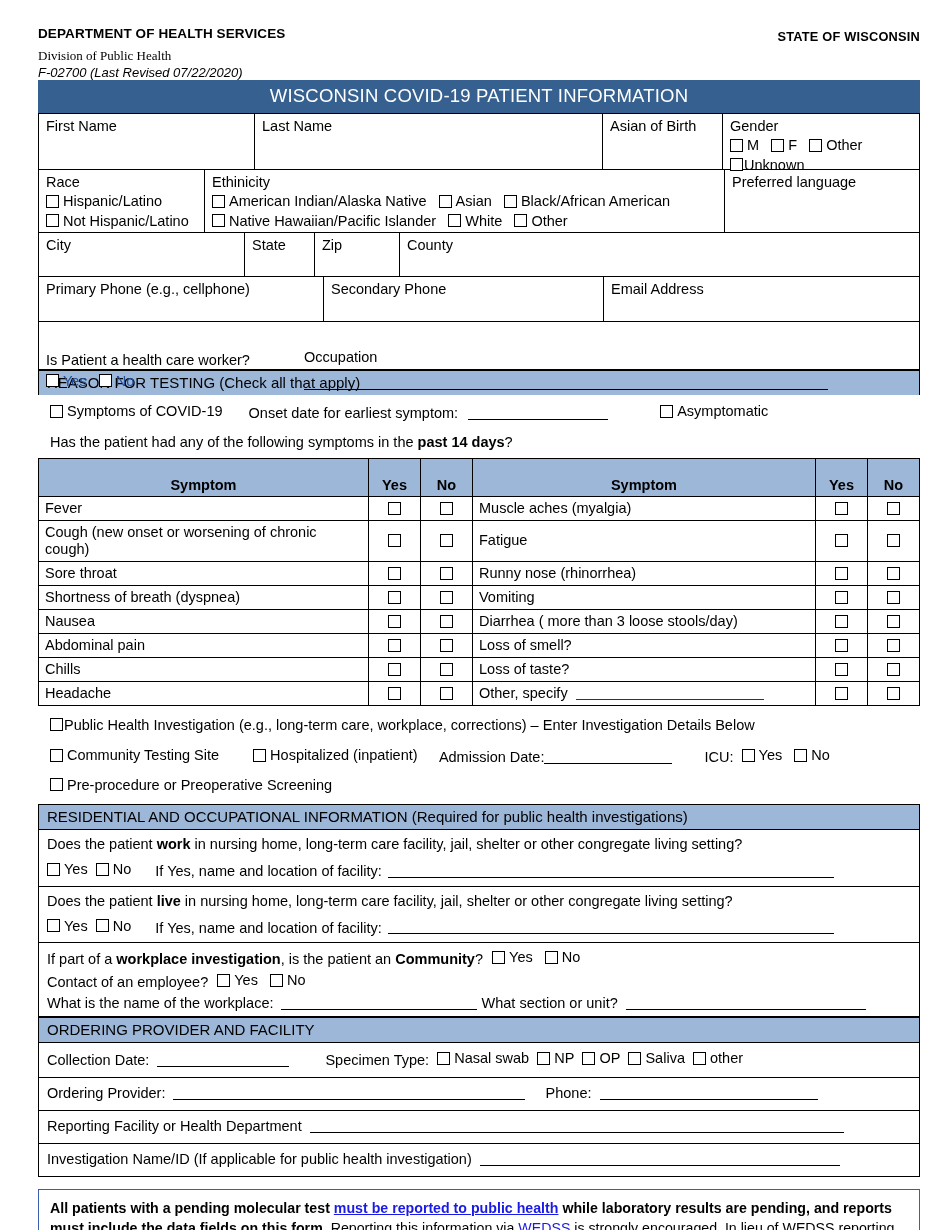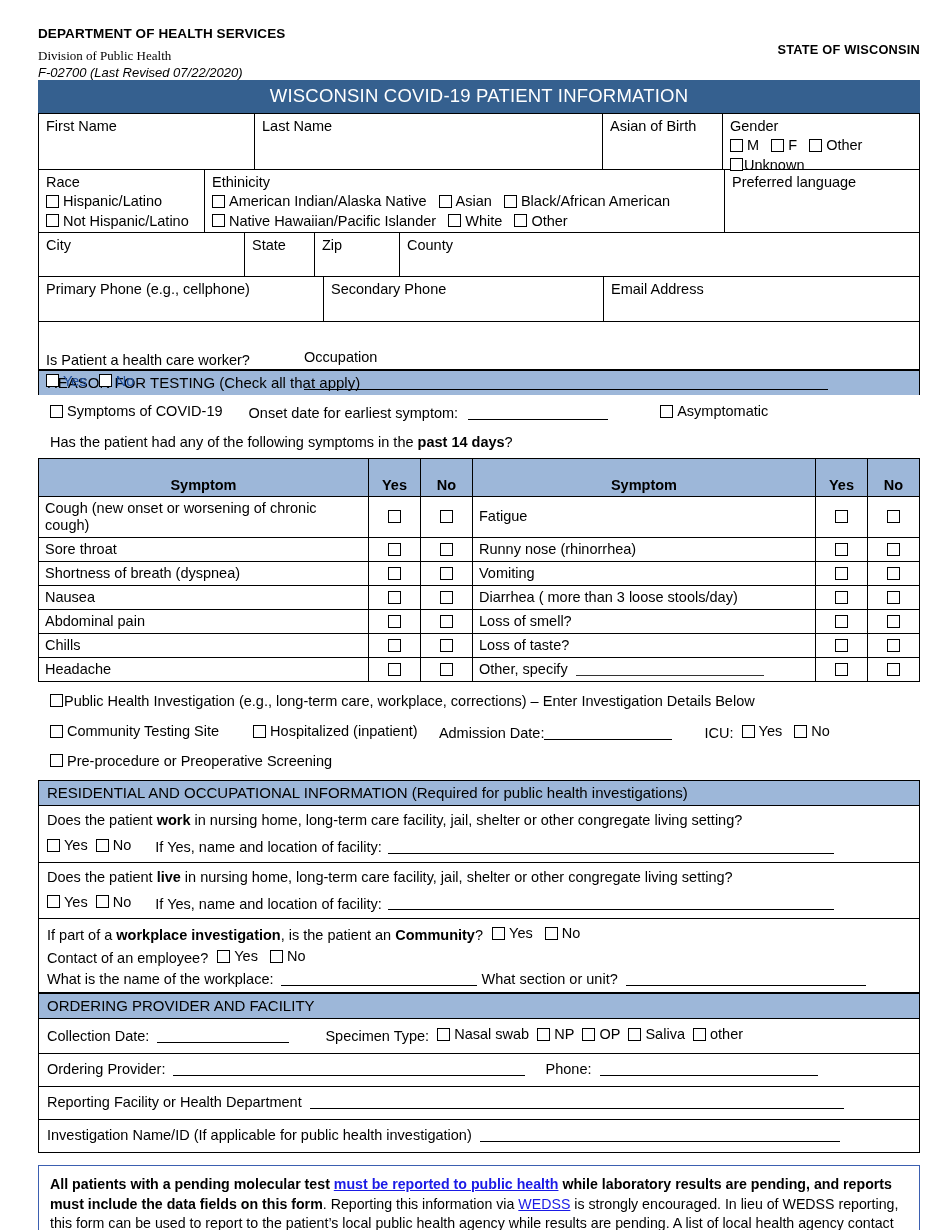--- a/index.html
+++ b/index.html
@@ -15,21 +15,21 @@
     -webkit-font-smoothing: antialiased;
   }
   .page { position: relative; width: 950px; height: 1230px; padding: 26px 30px 0 38px; }
 
   
   .letterhead { position: relative; height: 46px; }
   .lh-left { position:absolute; left:0; top:0; }
   .lh-dept { font-weight: bold; font-size: 13.5px; letter-spacing: .1px; }
   .lh-sub { font-size: 13px; margin-top: 7px; font-family: Liberation Serif, serif; }
   .lh-form { font-size: 13px; margin-top: 1px; font-style: italic; }
-  .lh-state { position:absolute; right:0; top:16px; font-weight:bold; font-size:12.8px; letter-spacing:.2px; }
+  .lh-state { position:absolute; right:0; top:3px; font-weight:bold; font-size:12.8px; letter-spacing:.2px; }
 
   
   .titlebar {
     background:#35608F; color:#ffffff; text-align:center;
     font-size:18.5px; padding:5px 0 6px 0; letter-spacing:.2px;
     margin-top: 8px;
   }
 
   
   .grid { border:1.6px solid #000; border-top:none; }
@@ -259,20 +259,28 @@
         <th style="width:330px;">Symptom</th>
         <th style="width:52px;">Yes</th>
         <th style="width:52px;">No</th>
         <th>Symptom</th>
         <th style="width:52px;">Yes</th>
         <th style="width:52px;">No</th>
       </tr>
     </thead>
     <tbody id="sym-body">
         <tr>
+          <td>Fever</td>
+          <td class="ck"><span class="cb" style="margin-right: 0px;"></span></td>
+          <td class="ck"><span class="cb" style="margin-right: 0px;"></span></td>
+          <td>Muscle aches (myalgia)</td>
+          <td class="ck"><span class="cb" style="margin-right: 0px;"></span></td>
+          <td class="ck"><span class="cb" style="margin-right: 0px;"></span></td>
+        </tr>
+        <tr>
           <td>Cough (new onset or worsening of chronic cough)</td>
           <td class="ck"><span class="cb" style="margin-right: 0px;"></span></td>
           <td class="ck"><span class="cb" style="margin-right: 0px;"></span></td>
           <td>Fatigue</td>
           <td class="ck"><span class="cb" style="margin-right: 0px;"></span></td>
           <td class="ck"><span class="cb" style="margin-right: 0px;"></span></td>
         </tr>
         <tr>
           <td>Sore throat</td>
           <td class="ck"><span class="cb" style="margin-right: 0px;"></span></td>

